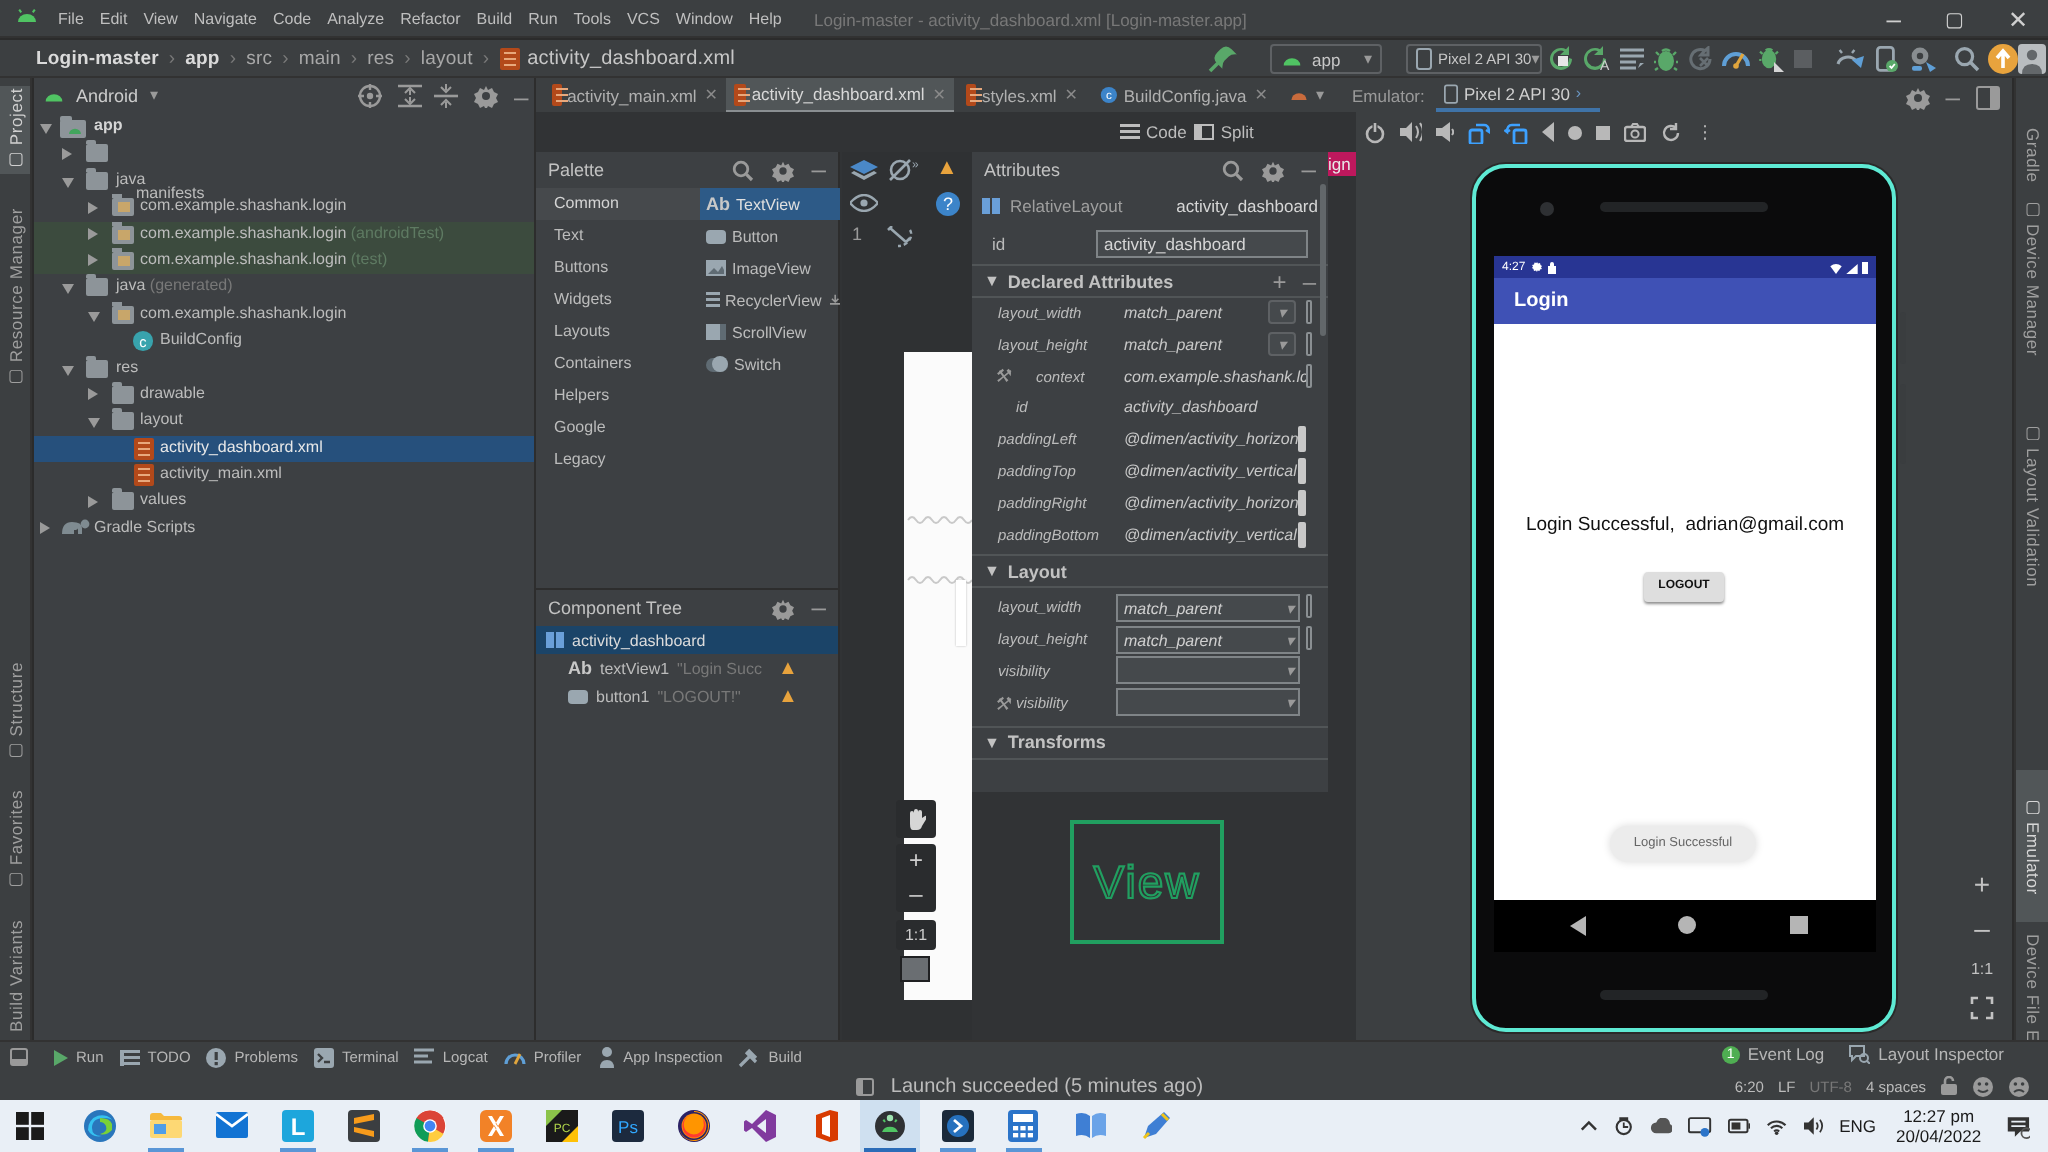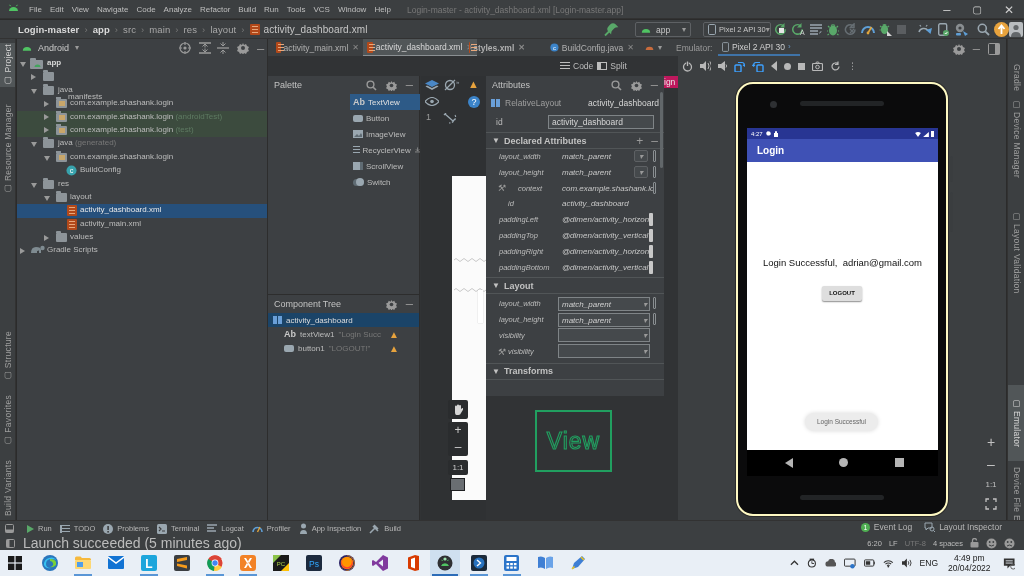--- a/index.html
+++ b/index.html
@@ -274,20 +274,25 @@
             </svg>
           </span>
           <span class="tt" style="left:63px;">BuildConfig</span>
         </div>
     <div class="trow">
           <span class="ar arD" style="left:14px;"></span>
           <span class="ti" style="left:26px;"><span class="fold"></span></span>
           <span class="tt" style="left:41px;">res</span>
         </div>
     <div class="trow">
+          <span class="ar arR" style="left:27px;"></span>
+          <span class="ti" style="left:39px;"><span class="fold"></span></span>
+          <span class="tt" style="left:53px;">drawable</span>
+        </div>
+    <div class="trow">
           <span class="ar arD" style="left:27px;"></span>
           <span class="ti" style="left:39px;"><span class="fold"></span></span>
           <span class="tt" style="left:53px;">layout</span>
         </div>
     <div class="trow" style="background:#26507c;color:#e8e8e8;">
           <span class="ti" style="left:50px;"><span class="icoxml"></span></span>
           <span class="tt" style="left:63px;">activity_dashboard.xml</span>
         </div>
     <div class="trow">
           <span class="ti" style="left:50px;"><span class="icoxml"></span></span>
@@ -336,21 +341,21 @@
   <div class="tab" style="left:4px;width:91px;">
         <span class="icoxml"></span>
         <span>activity_main.xml</span>
         <span class="tx">✕</span>
       </div>
   <div class="tab" style="left:95px;width:114px;background:#515658;color:#d8d8d8;border-bottom:1px solid #8a8f92;">
         <span class="icoxml"></span>
         <span>activity_dashboard.xml</span>
         <span class="tx">✕</span>
       </div>
-  <div class="tab" style="left:197px;width:64px;font-weight:bold;">
+  <div class="tab" style="left:211px;width:64px;">
         <span class="icoxml"></span>
         <span>styles.xml</span>
         <span class="tx">✕</span>
       </div>
   <div class="tab" style="left:278px;width:92px;">
         <svg width="11" height="11" viewBox="0 0 12 12">
           <circle cx="6" cy="6" r="5.5" fill="#3c84c9"></circle>
           <text x="6" y="9" font-size="8" fill="#fff" text-anchor="middle" font-family="Liberation Sans">c</text>
         </svg>
         <span>BuildConfig.java</span>
@@ -398,20 +403,31 @@
             <circle cx="4.5" cy="4.5" r="3.4" fill="none" stroke="#9a9a9a" stroke-width="1.4"></circle>
             <line x1="7.2" y1="7.2" x2="10" y2="10" stroke="#9a9a9a" stroke-width="1.6"></line>
           </svg>
       <svg width="11" height="11" viewBox="0 0 12 12">
             <path d="M6 1l1 2 2-1 1 2 2 1-1 2 1 2-2 1-1 2-2-1-1 2-1-2-2 1-1-2-2-1 1-2-1-2 2-1 1-2 2 1z" fill="#9a9a9a"></path>
             <circle cx="6" cy="6" r="2" fill="#3d4043"></circle>
           </svg>
       <span style="color:#9a9a9a;font-size:13px;line-height:10px;">–</span>
     </span>
   </div>
+  <div class="abs" style="left:0;top:18px;width:82px;">
+    <div class="prow" style="background:#46494c;color:#d4d4d4;">Common</div>
+    <div class="prow">Text</div>
+        <div class="prow">Buttons</div>
+        <div class="prow">Widgets</div>
+    <div class="prow">Layouts</div>
+        <div class="prow">Containers</div>
+        <div class="prow">Helpers</div>
+    <div class="prow">Google</div>
+        <div class="prow">Legacy</div>
+  </div>
   <div class="abs" style="left:82px;top:18px;width:70px;">
     <div class="wrow" style="background:#2d5a87;color:#e0e0e0;"><span style="color:#c8c8c8;font-size:9px;"><b>Ab</b></span>TextView</div>
     <div class="wrow"><span class="wbtn"></span>Button</div>
     <div class="wrow"><svg width="10" height="8" viewBox="0 0 10 8">
             <rect width="10" height="8" fill="#9aa7b0"></rect>
             <path d="M1 7l3-3 2 2 2-3 1 2v2z" fill="#5f6b73"></path>
           </svg>ImageView</div>
     <div class="wrow"><span class="wlist"></span>RecyclerView<svg width="8" height="8" viewBox="0 0 8 8" style="margin-left:1px;">
             <path d="M4 0v5M1.5 3L4 5.5 6.5 3M0 7h8" stroke="#9a9a9a" stroke-width="1.2" fill="none"></path>
           </svg></div>
@@ -620,21 +636,21 @@
     <svg width="11" height="10" viewBox="0 0 11 10">
           <rect x="0.5" y="2.5" width="10" height="7" rx="1" fill="none" stroke="#b8b8b8" stroke-width="1.2"></rect>
           <circle cx="5.5" cy="6" r="1.8" fill="none" stroke="#b8b8b8"></circle>
           <path d="M3.5 2.5L4.5 1h2l1 1.5" fill="none" stroke="#b8b8b8"></path>
         </svg>
     <svg width="11" height="11" viewBox="0 0 11 11">
           <path d="M9 5.5a3.5 3.5 0 1 1-1-2.5M8 0.5v3h-3" fill="none" stroke="#b8b8b8" stroke-width="1.2"></path>
         </svg>
     <span style="letter-spacing:1px;color:#b8b8b8;">⋮</span>
   </div>
-  <div class="abs" style="left:58px;top:26px;width:212px;height:434px;background:#0b0b0c;border:2px solid #fef9c3;border-radius:17px;box-shadow:0 0 0 1px #2a2a2a;">
+  <div class="abs" style="left:58px;top:26px;width:212px;height:434px;background:#0b0b0c;border:2px solid #5eead4;border-radius:17px;box-shadow:0 0 0 1px #2a2a2a;">
     <span class="abs" style="left:32px;top:17px;width:7px;height:7px;border-radius:50%;background:#2e3033;"></span>
     <span class="abs" style="left:62px;top:17px;width:84px;height:5px;border-radius:3px;background:#222426;"></span>
     <div class="abs" style="left:9px;top:44px;width:191px;height:322px;background:#ffffff;">
       <div style="height:11px;background:#283593;display:flex;align-items:center;padding:0 4px;color:#fff;font-size:6px;">
         <span>4:27</span>
         <svg width="5" height="5" viewBox="0 0 10 10" style="margin-left:3px;">
               <path d="M5 0l1 1.5L8 1l.5 2L10 4l-1 1.5L10 7l-2 .5L7.5 9 5.5 8.5 5 10 4 8.5 2 9l-.5-2L0 6l1-1.5L0 3l2-.5L2.5.5 4.5 1z" fill="#fff"></path>
             </svg>
         <svg width="4" height="6" viewBox="0 0 4 6" style="margin-left:3px;">
               <path d="M0 2h4v4H0zM1 2V1a1 1 0 0 1 2 0v1" fill="#fff"></path>
@@ -731,21 +747,21 @@
     <span class="bwi"><span style="width:9px;height:9px;border-radius:50%;background:#4fae52;color:#fff;font-size:7px;text-align:center;line-height:9px;">1</span>Event Log</span>
     <span class="bwi"><svg width="11" height="10" viewBox="0 0 11 10">
             <path d="M1 1h7v5H4L2 8V6H1z" fill="none" stroke="#9aa7b0"></path>
             <circle cx="8" cy="7" r="2" fill="none" stroke="#9aa7b0"></circle>
             <line x1="9.5" y1="8.5" x2="11" y2="10" stroke="#9aa7b0"></line>
           </svg>Layout Inspector</span>
   </div>
 </div>
 
 <div class="abs" id="statusbar" style="left:0;top:536px;width:1024px;height:14px;background:#3c3f41;">
-  <div class="row" style="height:14px;padding-left:6px;gap:8px;color:#bcbcbc;font-size:14px;">
+  <div class="row" style="height:14px;padding-left:6px;gap:8px;color:#bcbcbc;font-size:10px;justify-content:center;">
     <svg width="9" height="9" viewBox="0 0 9 9">
           <rect x="0.5" y="0.5" width="8" height="8" rx="1" fill="none" stroke="#9a9a9a"></rect>
           <rect x="0.5" y="0.5" width="3" height="8" fill="#9a9a9a"></rect>
         </svg>
     <span>Launch succeeded (5 minutes ago)</span>
   </div>
   <div class="abs" style="right:9px;top:0;height:14px;display:flex;gap:7px;align-items:center;color:#bcbcbc;font-size:7.5px;">
     <span>6:20</span>
         <span>LF</span>
         <span class="dim">UTF-8</span>
@@ -898,21 +914,21 @@
     <svg width="12" height="9" viewBox="0 0 12 9" style="margin-left:8px;">
           <path d="M1 3.5a7 7 0 0 1 10 0M2.8 5.2a4.5 4.5 0 0 1 6.4 0M4.6 7a2 2 0 0 1 2.8 0" fill="none" stroke="#333" stroke-width="1.2"></path>
           <circle cx="6" cy="8" r="1" fill="#333"></circle>
         </svg>
     <svg width="11" height="10" viewBox="0 0 11 10" style="margin-left:8px;">
           <path d="M0 3h2.5L5.5 0v10L2.5 7H0z" fill="#333"></path>
           <path d="M7 3q1.5 2 0 4M9 1.5q2.5 3.5 0 7" stroke="#333" fill="none"></path>
         </svg>
     <span style="margin-left:8px;">ENG</span>
     <div style="margin-left:10px;text-align:center;line-height:10px;">
-          <div>4:49 pm</div>
+          <div>12:27 pm</div>
           <div>20/04/2022</div>
         </div>
     <svg width="14" height="13" viewBox="0 0 14 13" style="margin-left:12px;margin-right:9px;">
           <path d="M1 1h12v8H8l-3 3V9H1z" fill="#333"></path>
           <path d="M3 3.5h8M3 6h8" stroke="#e9eff6"></path>
           <circle cx="11.5" cy="10" r="2.8" fill="none" stroke="#555"></circle>
         </svg>
   </div>
 </div>
 

